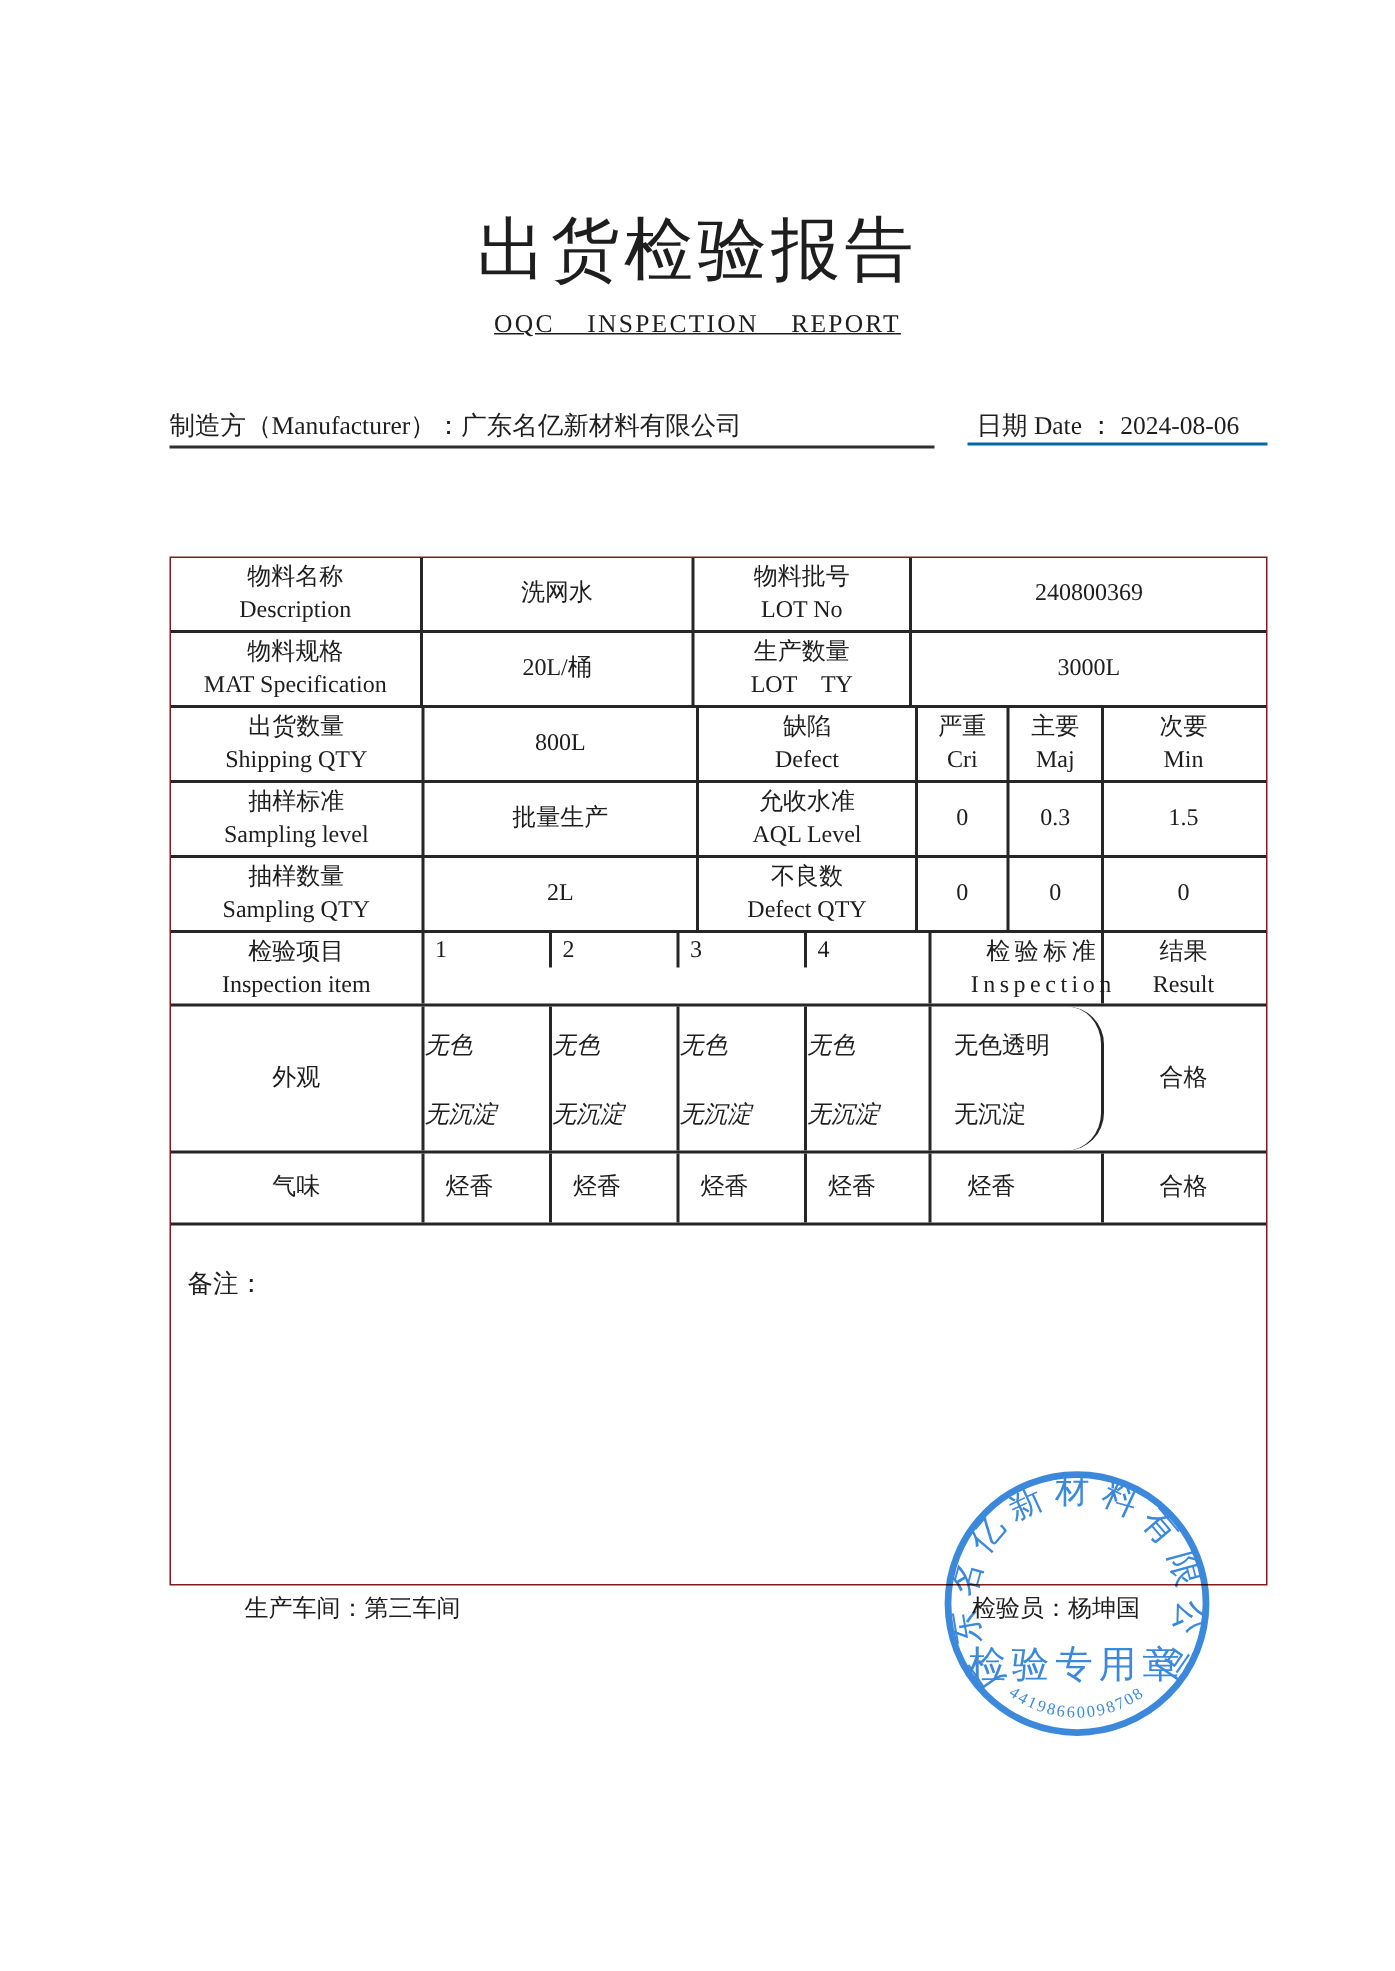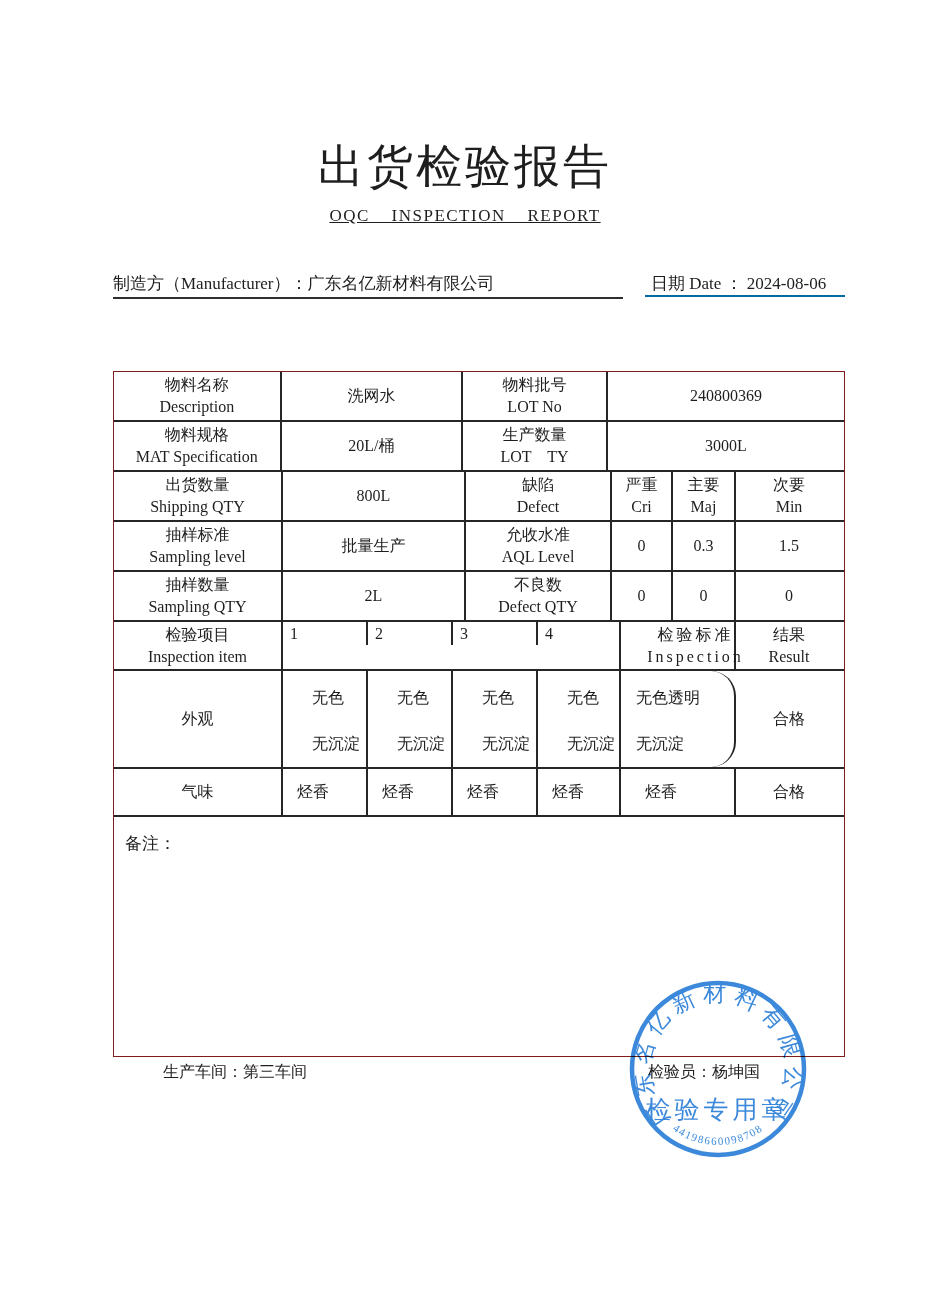--- a/index.html
+++ b/index.html
@@ -29,27 +29,27 @@
   .w-s{width:85px}.w-s4{width:83px}
   .mid-top{height:24px;box-sizing:border-box;border-bottom:2px solid #262626;
            display:flex;align-items:center;justify-content:center;}
   .mid-bot{height:23px;display:flex;}
   .mid-bot .sc{box-sizing:border-box;border-right:2px solid #262626;display:flex;align-items:center;
                padding-left:7px;}
   .mid-bot .sc.last{border-right:none;}
   .sc.w-s{width:85px}.sc.w-s4{width:81px}
   .ls3{letter-spacing:3px;padding-left:36px;}
   .samp8{justify-content:flex-start;align-items:flex-start;text-align:left;
-         padding:4px 0 0 29px;line-height:46px;white-space:pre-line;}
+         padding:4px 0 0 0;line-height:46px;white-space:pre-line;font-style:italic;}
   .std8{justify-content:flex-start;align-items:flex-start;text-align:left;
         padding:4px 0 0 15px;line-height:46px;white-space:pre-line;border-radius:25px;}
   .samp9{align-items:flex-start;text-align:left;padding-left:14px;}
   .std9{align-items:flex-start;text-align:left;padding-left:24px;}
   .remarks-cell{width:636px;justify-content:flex-start;align-items:flex-start;text-align:left;
-                padding:16px 0 0 11px;font-size:17px;border-right:none;}
+                padding:28px 0 0 11px;font-size:17px;border-right:none;}
   
   .workshop{position:absolute;left:163px;top:1062px;font-size:16px;}
   .inspector{position:absolute;left:648px;top:1062px;font-size:16px;}
   
   .stamp{position:absolute;left:603px;top:954px;width:230px;height:230px;
          mix-blend-mode:multiply;opacity:.92;z-index:5;}
   .stamp text{font-family:"Liberation Serif","DejaVu Serif",serif;}
 </style>
 </head>
 <body>

